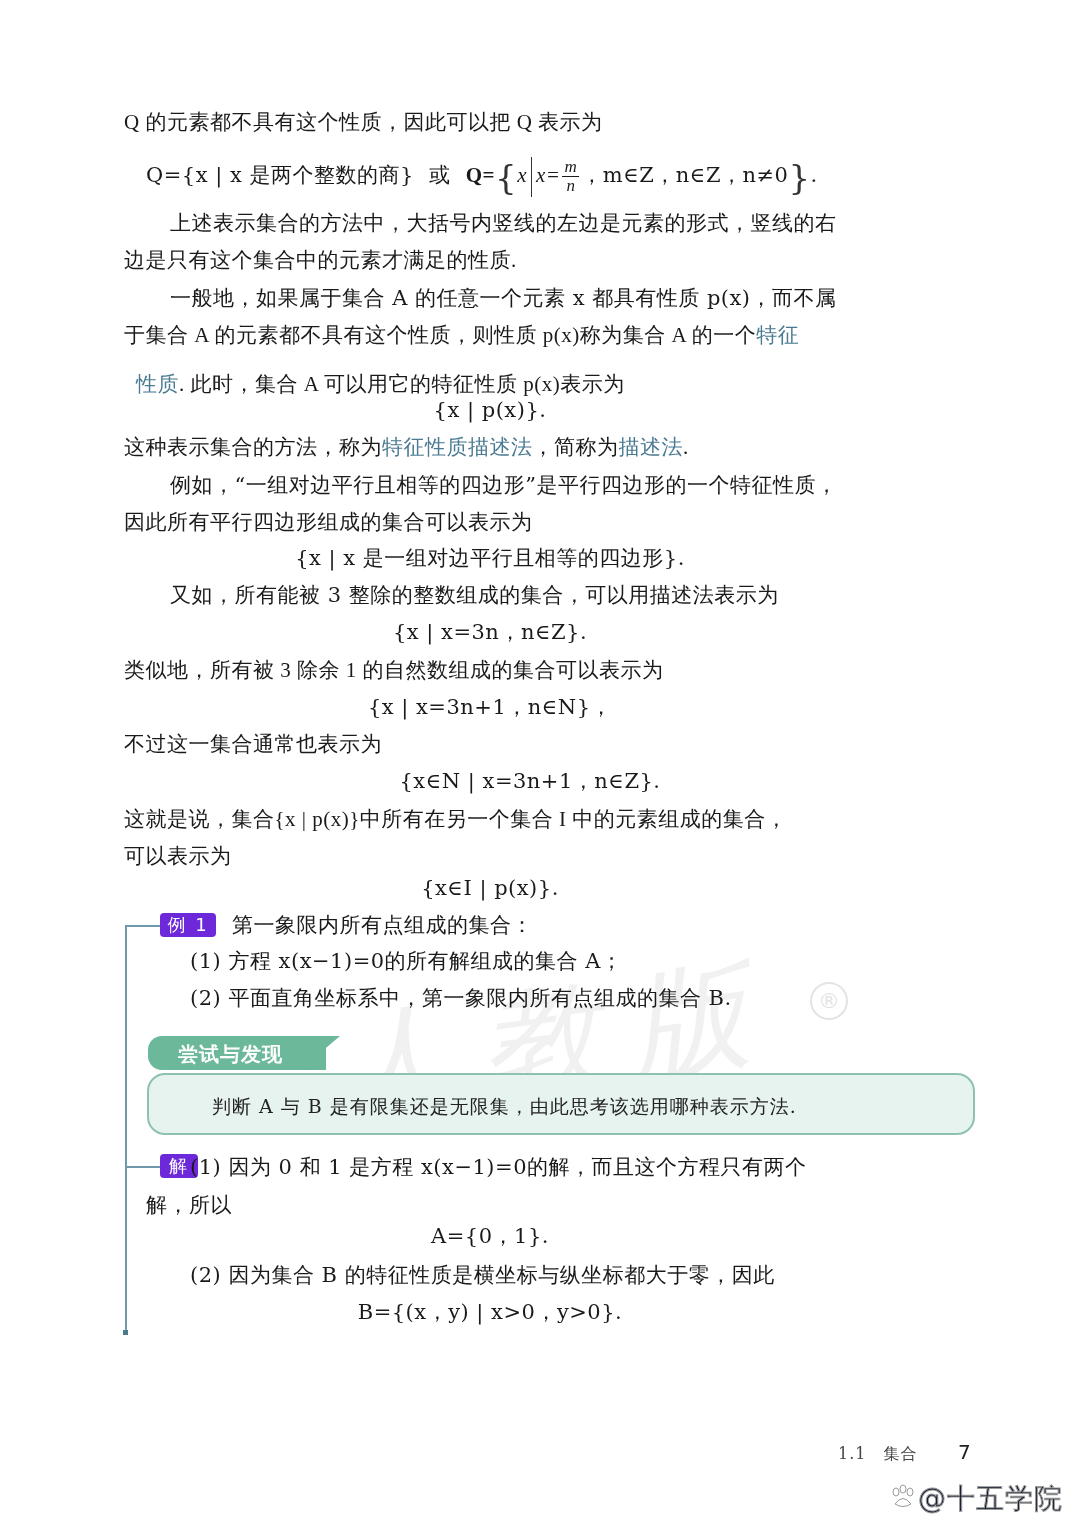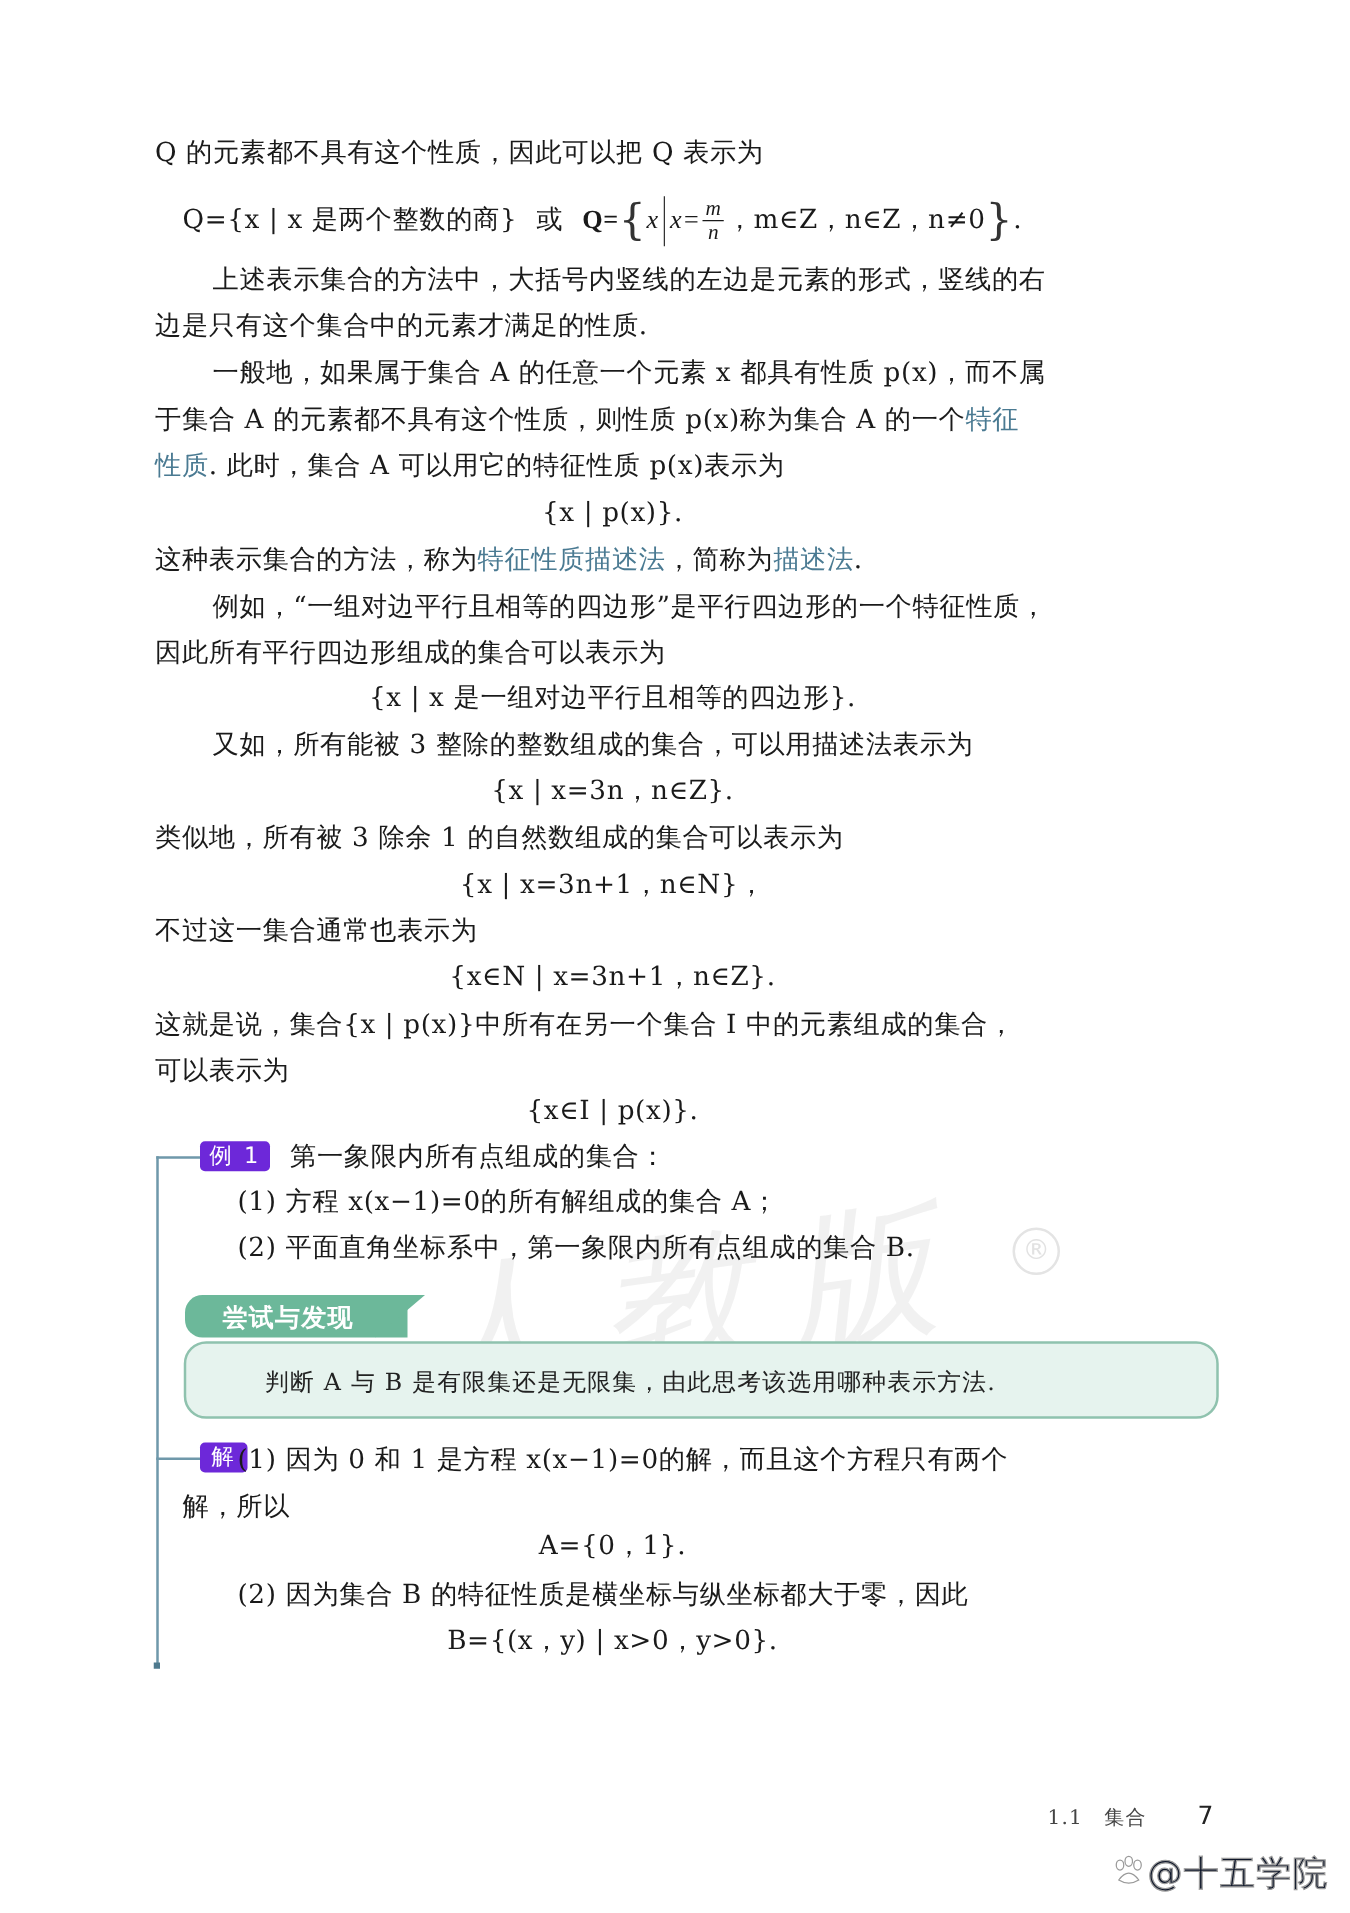--- a/index.html
+++ b/index.html
@@ -3,21 +3,21 @@
 <meta charset="utf-8">
 <style>
   html, body { margin: 0; padding: 0; }
   body {
     width: 1080px; height: 1530px; background: #ffffff; position: relative;
     font-family: "DejaVu Serif", "Liberation Serif", serif; color: #1a1a1a;
     overflow: hidden;
   }
   .line { position: absolute; font-size: 21px; line-height: 30px; white-space: nowrap; letter-spacing: 0.5px; }
   .ind { left: 170px; }
-  .l0 { left: 124px; }
+  .l0 { left: 124px; font-family: Liberation Serif, serif; }
   .ctr { left: 0; width: 980px; text-align: center; }
   .term { color: #4a7a92; }
   i { font-style: italic; font-family: "Liberation Serif", serif; }
   b.bb { font-weight: bold; font-family: "Liberation Serif", serif; }
   .frac { display: inline-block; vertical-align: middle; text-align: center; font-size: 17px; line-height: 18px; margin: 0 2px; }
   .frac .num { display: block; border-bottom: 1px solid #1a1a1a; padding: 0 2px; font-style: italic; font-family: "Liberation Serif", serif; }
   .frac .den { display: block; font-style: italic; font-family: "Liberation Serif", serif; }
   .bigbrace { font-size: 34px; vertical-align: middle; font-weight: 200; color: #333; }
   .vbar { display: inline-block; width: 1px; height: 40px; background: #333; vertical-align: middle; margin: 0 4px; }
 
@@ -82,36 +82,36 @@
   <span style="margin:0 8px;">或</span>
   <b class="bb">Q=</b><span class="bigbrace">{</span><i>x</i><span class="vbar"></span><i>x=</i><span class="frac"><span class="num">m</span><span class="den">n</span></span><span>，m∈Z，n∈Z，n≠0</span><span class="bigbrace">}</span>.
 </div>
 
 <div class="line ind" style="top:208px;">上述表示集合的方法中，大括号内竖线的左边是元素的形式，竖线的右</div>
 <div class="line l0" style="top:245px;">边是只有这个集合中的元素才满足的性质.</div>
 <div class="line ind" style="top:283px;">一般地，如果属于集合 A 的任意一个元素 x 都具有性质 p(x)，而不属</div>
 <div class="line l0" style="top:320px;">
   <span>于集合 A 的元素都不具有这个性质，则性质 p(x)称为集合 A 的一个</span><span class="term">特征</span>
 </div>
-<div class="line l0" style="top:357px;">
+<div class="line l0" style="top:369px;margin-left:12px;">
   <span class="term">性质</span><span>. 此时，集合 A 可以用它的特征性质 p(x)表示为</span>
 </div>
 <div class="line ctr" style="top:395px;">{x | p(x)}.</div>
 <div class="line l0" style="top:432px;">
   <span>这种表示集合的方法，称为</span><span class="term">特征性质描述法</span><span>，简称为</span><span class="term">描述法</span><span>.</span>
 </div>
 <div class="line ind" style="top:470px;">例如，“一组对边平行且相等的四边形”是平行四边形的一个特征性质，</div>
 <div class="line l0" style="top:507px;">因此所有平行四边形组成的集合可以表示为</div>
 <div class="line ctr" style="top:543px;">{x | x 是一组对边平行且相等的四边形}.</div>
 <div class="line ind" style="top:580px;">又如，所有能被 3 整除的整数组成的集合，可以用描述法表示为</div>
 <div class="line ctr" style="top:617px;">{x | x=3n，n∈Z}.</div>
 <div class="line l0" style="top:655px;">类似地，所有被 3 除余 1 的自然数组成的集合可以表示为</div>
 <div class="line ctr" style="top:692px;">{x | x=3n+1，n∈N}，</div>
 <div class="line l0" style="top:729px;">不过这一集合通常也表示为</div>
-<div class="line ctr" style="top:766px;">{x∈N | x=3n+1，n∈Z}.</div>
+<div class="line ctr" style="top:766px;padding-left:40px;">{x∈N | x=3n+1，n∈Z}.</div>
 <div class="line l0" style="top:804px;">这就是说，集合{x | p(x)}中所有在另一个集合 I 中的元素组成的集合，</div>
 <div class="line l0" style="top:841px;">可以表示为</div>
 <div class="line ctr" style="top:873px;">{x∈I | p(x)}.</div>
 
 <div class="wm-script">人教版</div>
 <div class="wm-r">®</div>
 
 <div class="rail"></div>
 <div class="rail-h" style="top:925px;"></div>
 <div class="tag" style="left:160px; top:913px; width:56px;">例 1</div>

